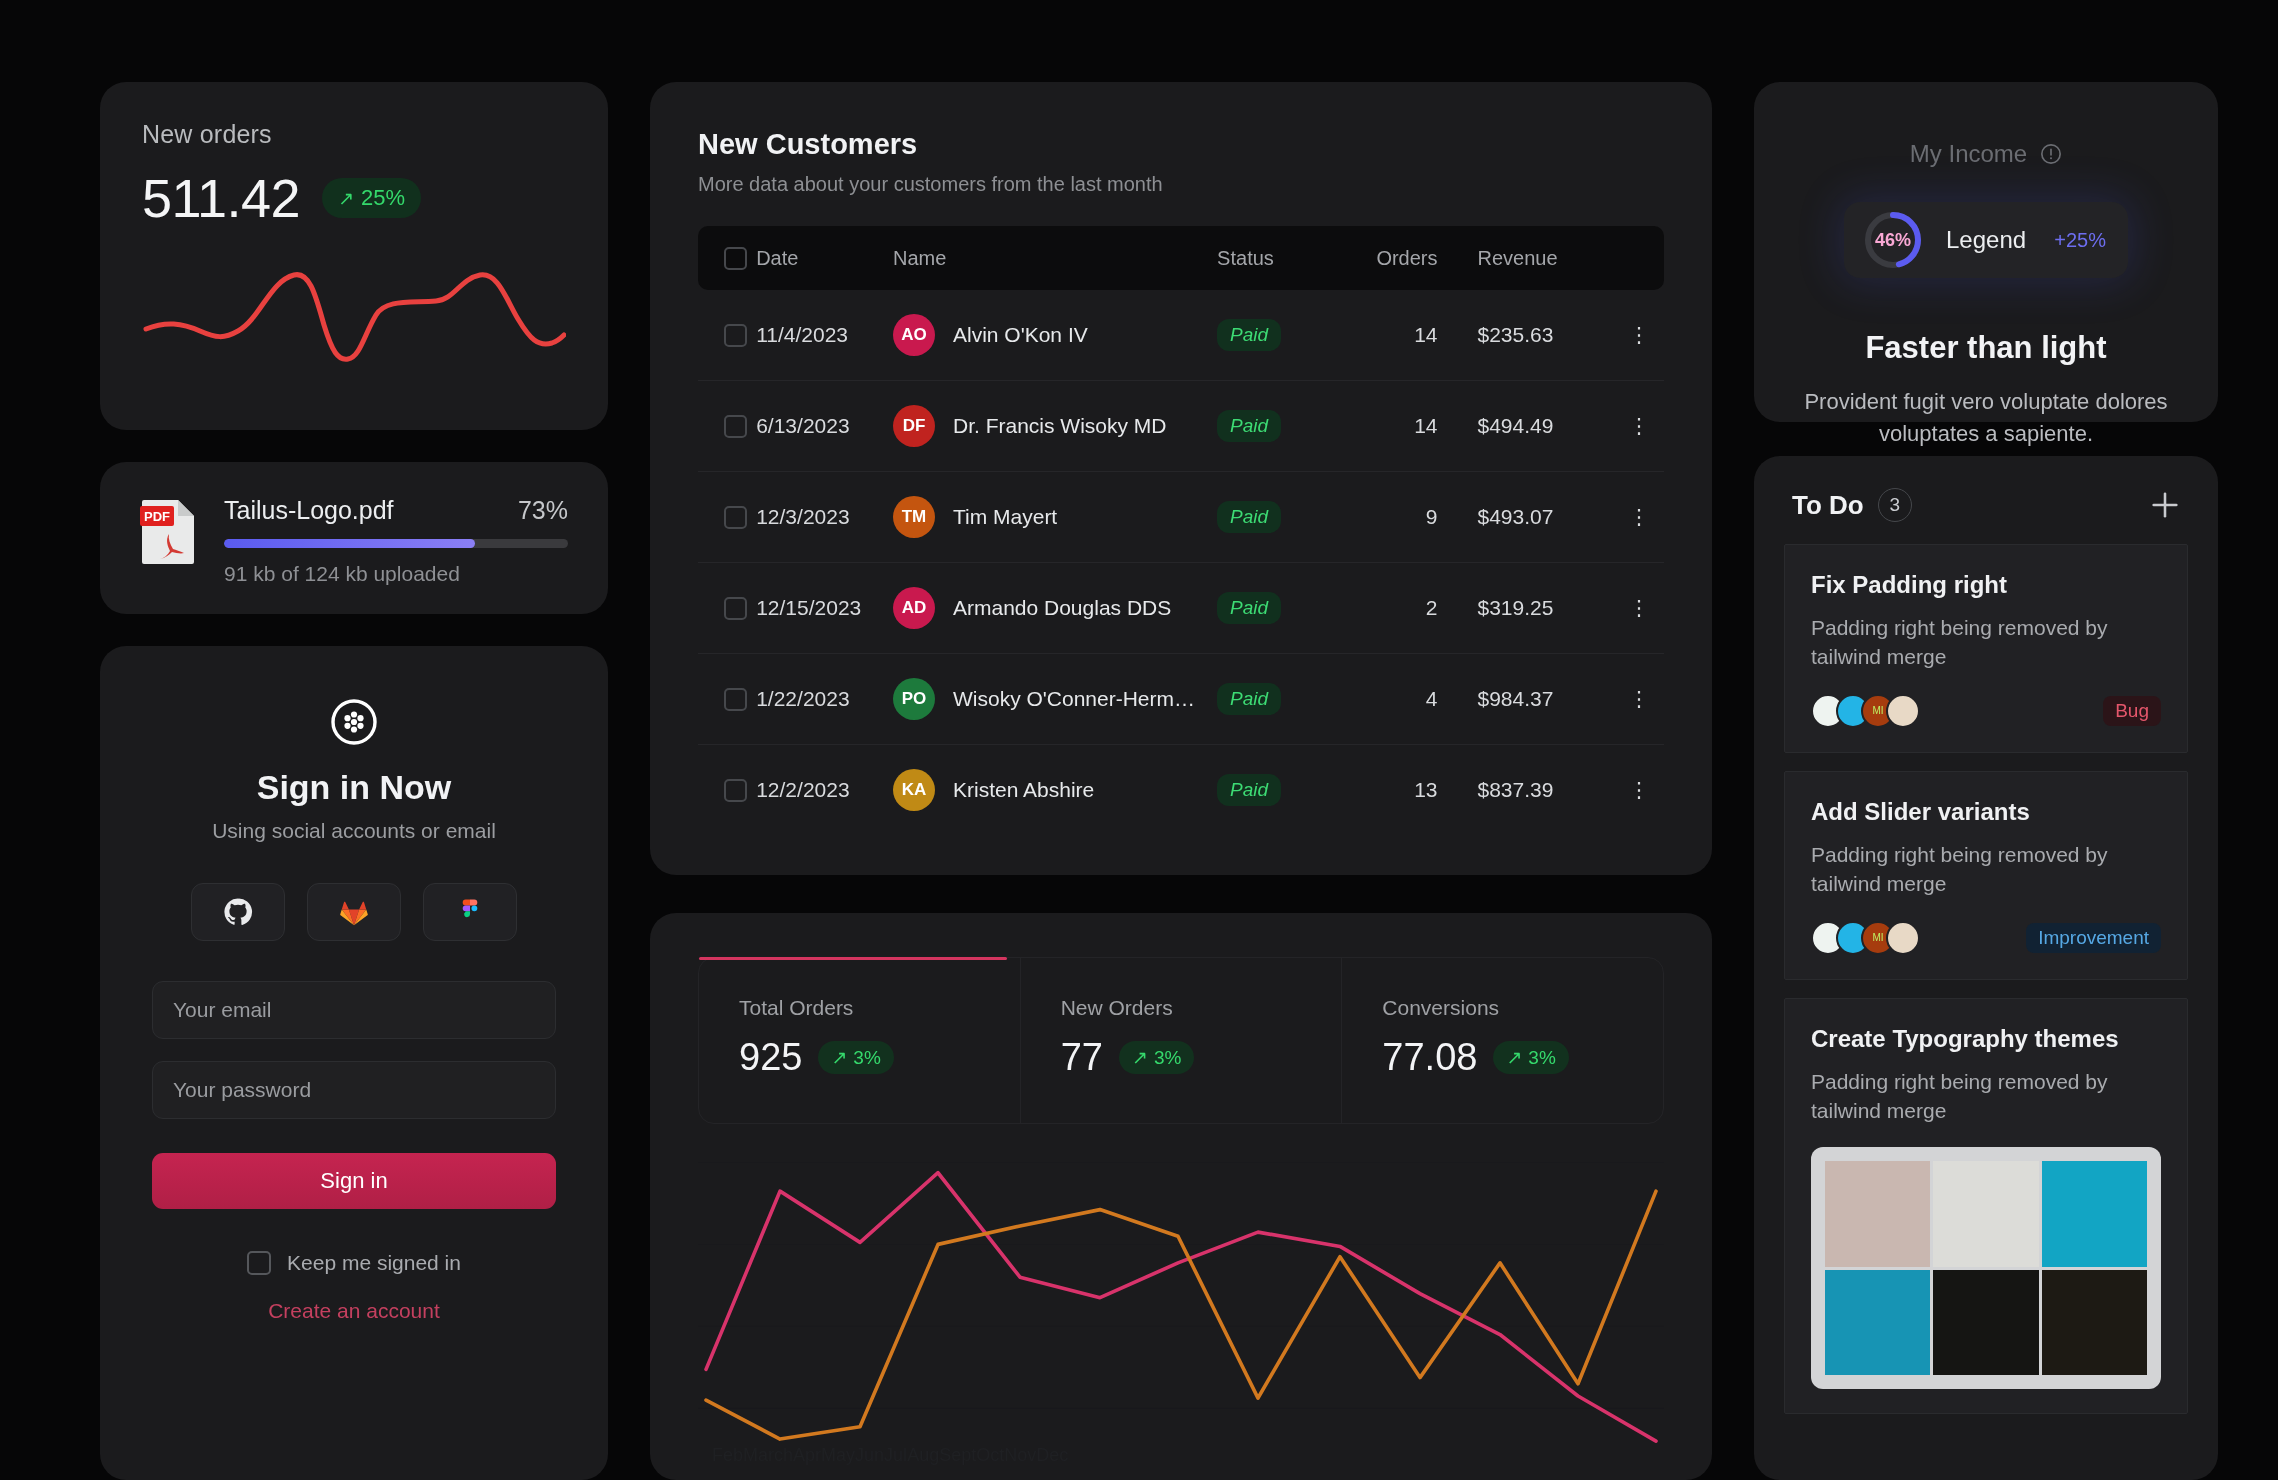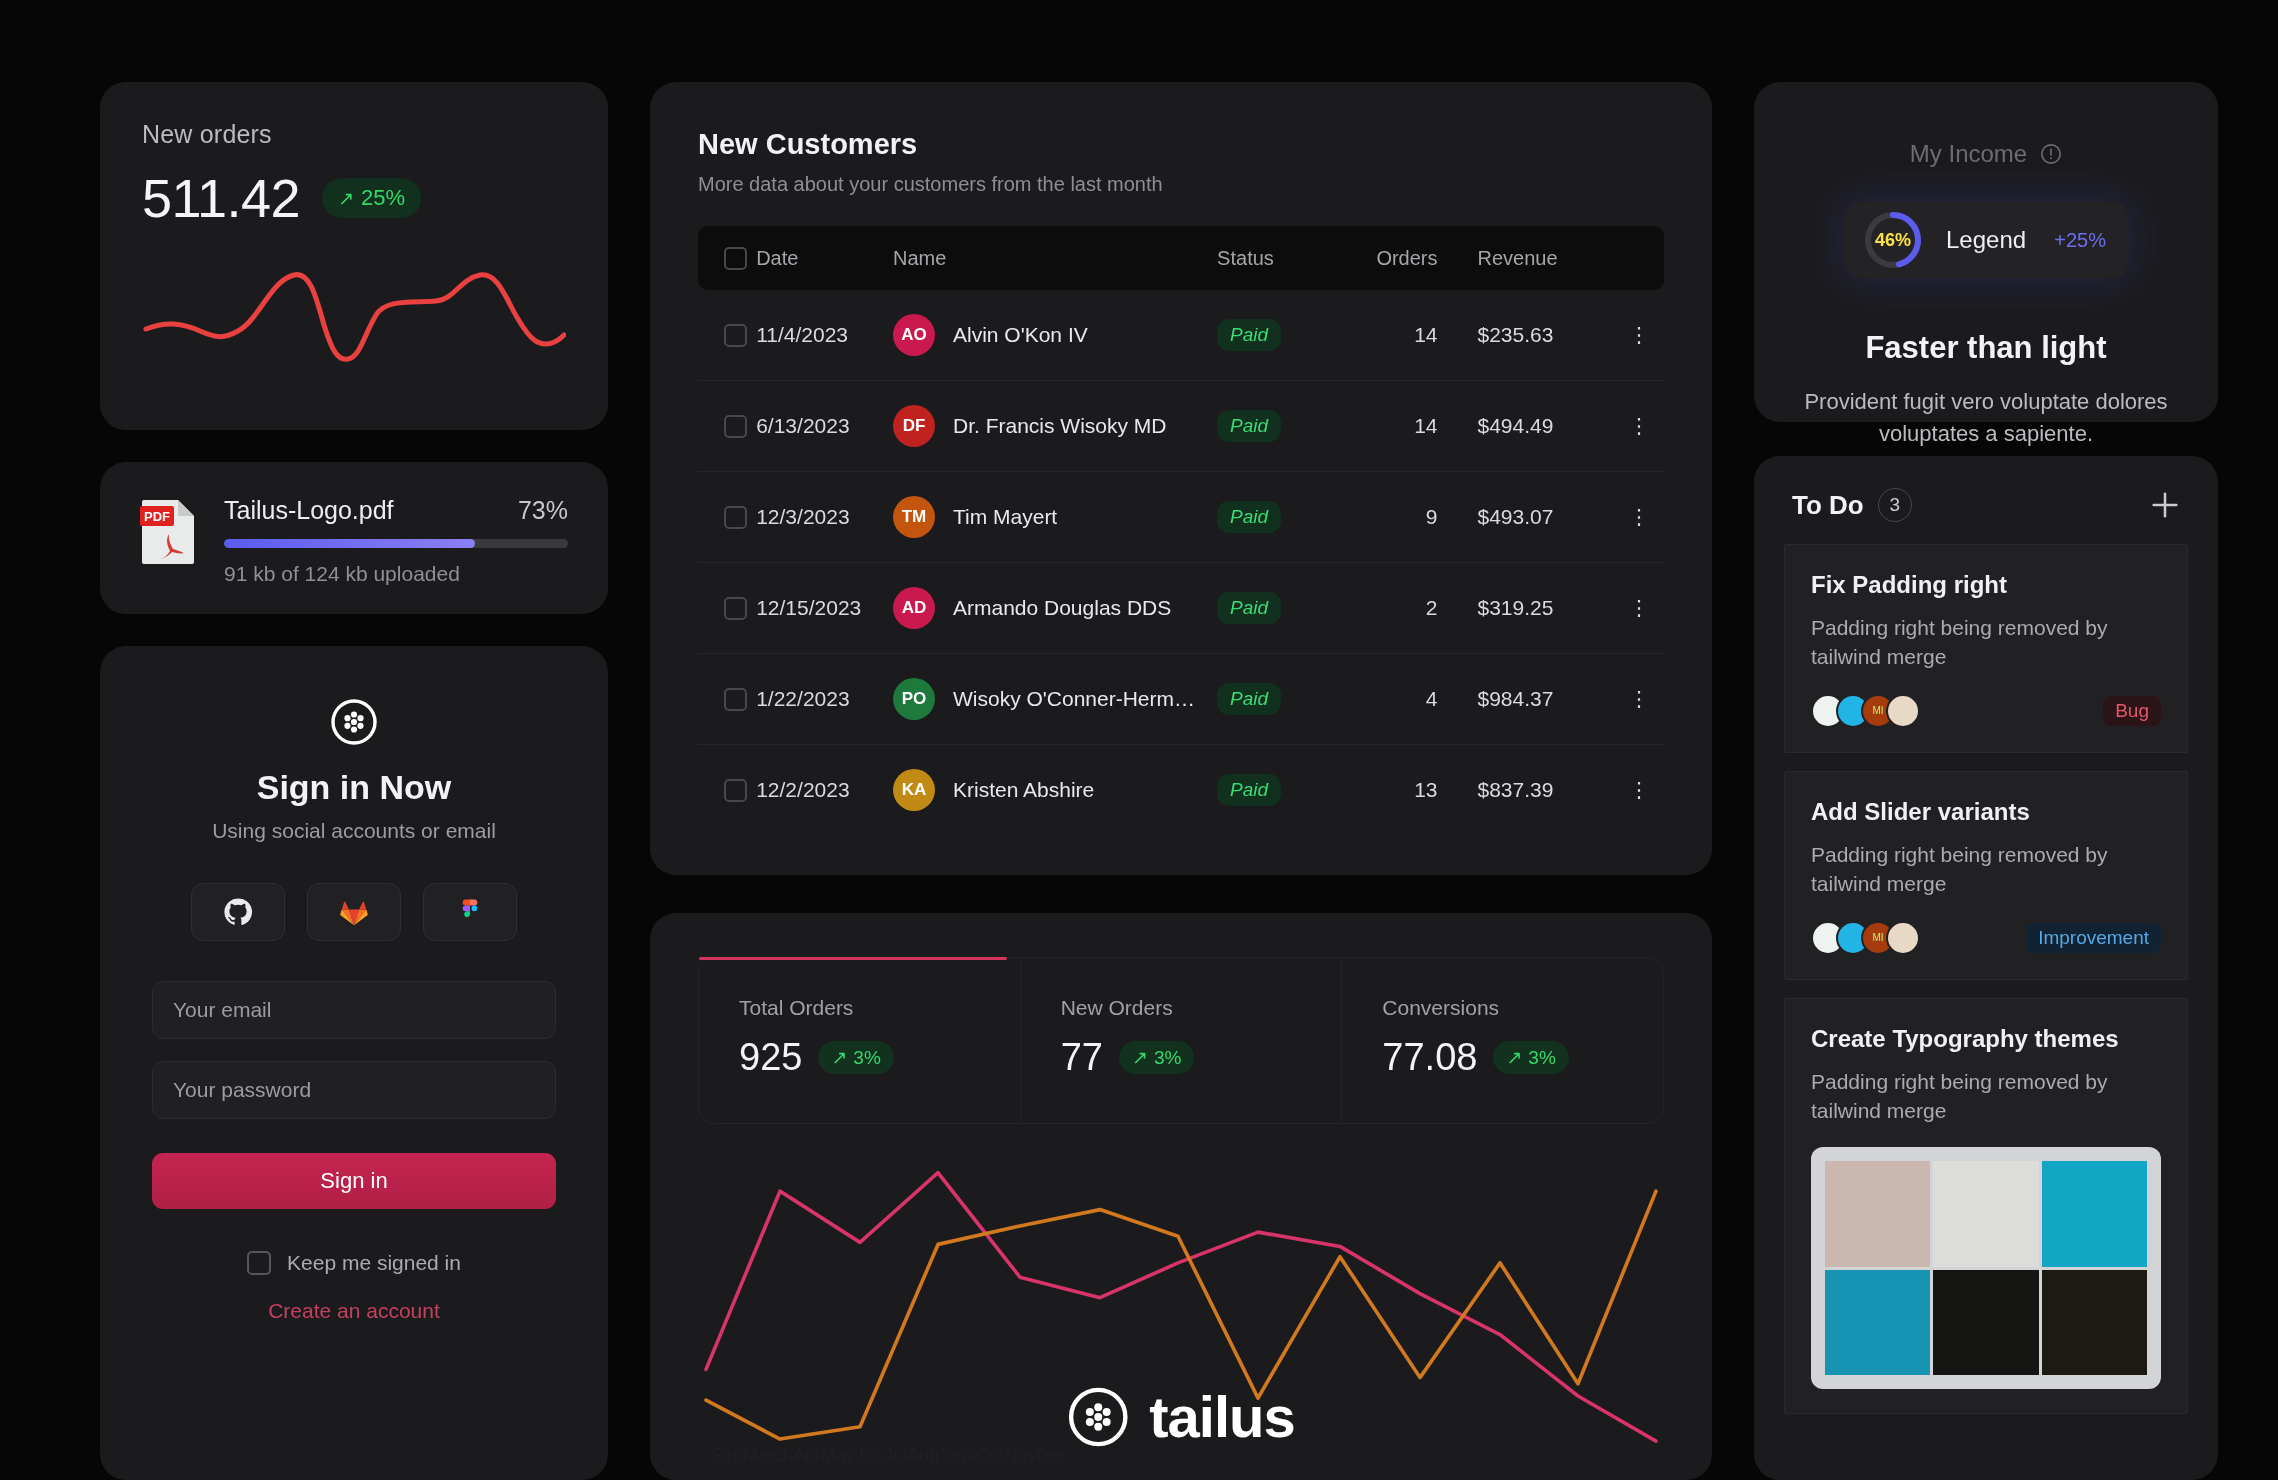--- a/index.html
+++ b/index.html
@@ -163,21 +163,21 @@
   .legend-pill {
     margin: 34px auto 0; width: 284px; height: 76px;
     background: #232326; border-radius: 16px;
     display: flex; align-items: center; padding: 0 22px 0 18px;
     box-shadow: 0 0 42px 6px rgba(70,80,200,.20);
     position: relative;
   }
   .donut { width: 62px; height: 62px; position: relative; flex: 0 0 62px; }
   .donut .pct {
     position: absolute; inset: 0; display: flex; align-items: center; justify-content: center;
-    font-size: 18px; font-weight: 700; color: #fde047;
+    font-size: 18px; font-weight: 700; color: #f9a8d4;
   }
   .legend-text { flex: 1; text-align: left; padding-left: 22px; font-size: 24px; color: #eceef0; }
   .legend-delta { font-size: 20px; color: #6d6ef0; }
   .income-title { margin-top: 52px; font-size: 31px; font-weight: 700; color: #f2f3f5; }
   .income-desc { margin-top: 20px; font-size: 22px; line-height: 1.45; color: #babcc0; }
 
   .todo-card { flex: 1; padding: 32px 30px 0; overflow: hidden; display: flex; flex-direction: column; }
   .todo-head { display: flex; align-items: center; padding: 0 6px 0 8px; }
   .todo-title { font-size: 26px; font-weight: 700; color: #f1f2f4; }
   .todo-count {
@@ -477,33 +477,20 @@
             <span>Apr</span>
             <span>May</span>
             <span>Jun</span>
             <span>Jul</span>
             <span>Aug</span>
             <span>Sept</span>
             <span>Oct</span>
             <span>Nov</span>
             <span>Dec</span>
           </div>
-        <div class="watermark">
-          <svg class="wmark" viewBox="0 0 48 48">
-            <circle cx="24" cy="24" r="21" fill="none" stroke="#ffffff" stroke-width="3.4"></circle>
-            <circle cx="24" cy="16.5" r="3.1" fill="#fff"></circle>
-              <circle cx="30.5" cy="20.2" r="3.1" fill="#fff"></circle>
-            <circle cx="30.5" cy="27.8" r="3.1" fill="#fff"></circle>
-              <circle cx="24" cy="31.5" r="3.1" fill="#fff"></circle>
-            <circle cx="17.5" cy="27.8" r="3.1" fill="#fff"></circle>
-              <circle cx="17.5" cy="20.2" r="3.1" fill="#fff"></circle>
-            <circle cx="24" cy="24" r="3.1" fill="#fff"></circle>
-          </svg>
-          <span class="wtext">tailus</span>
-        </div>
       </div>
     </div>
   </div>
 
   <div class="col-right">
 
     <div class="card income-card">
       <div class="income-head">
         <span class="income-label">My Income</span>
         <svg class="info-icon" viewBox="0 0 24 24">

